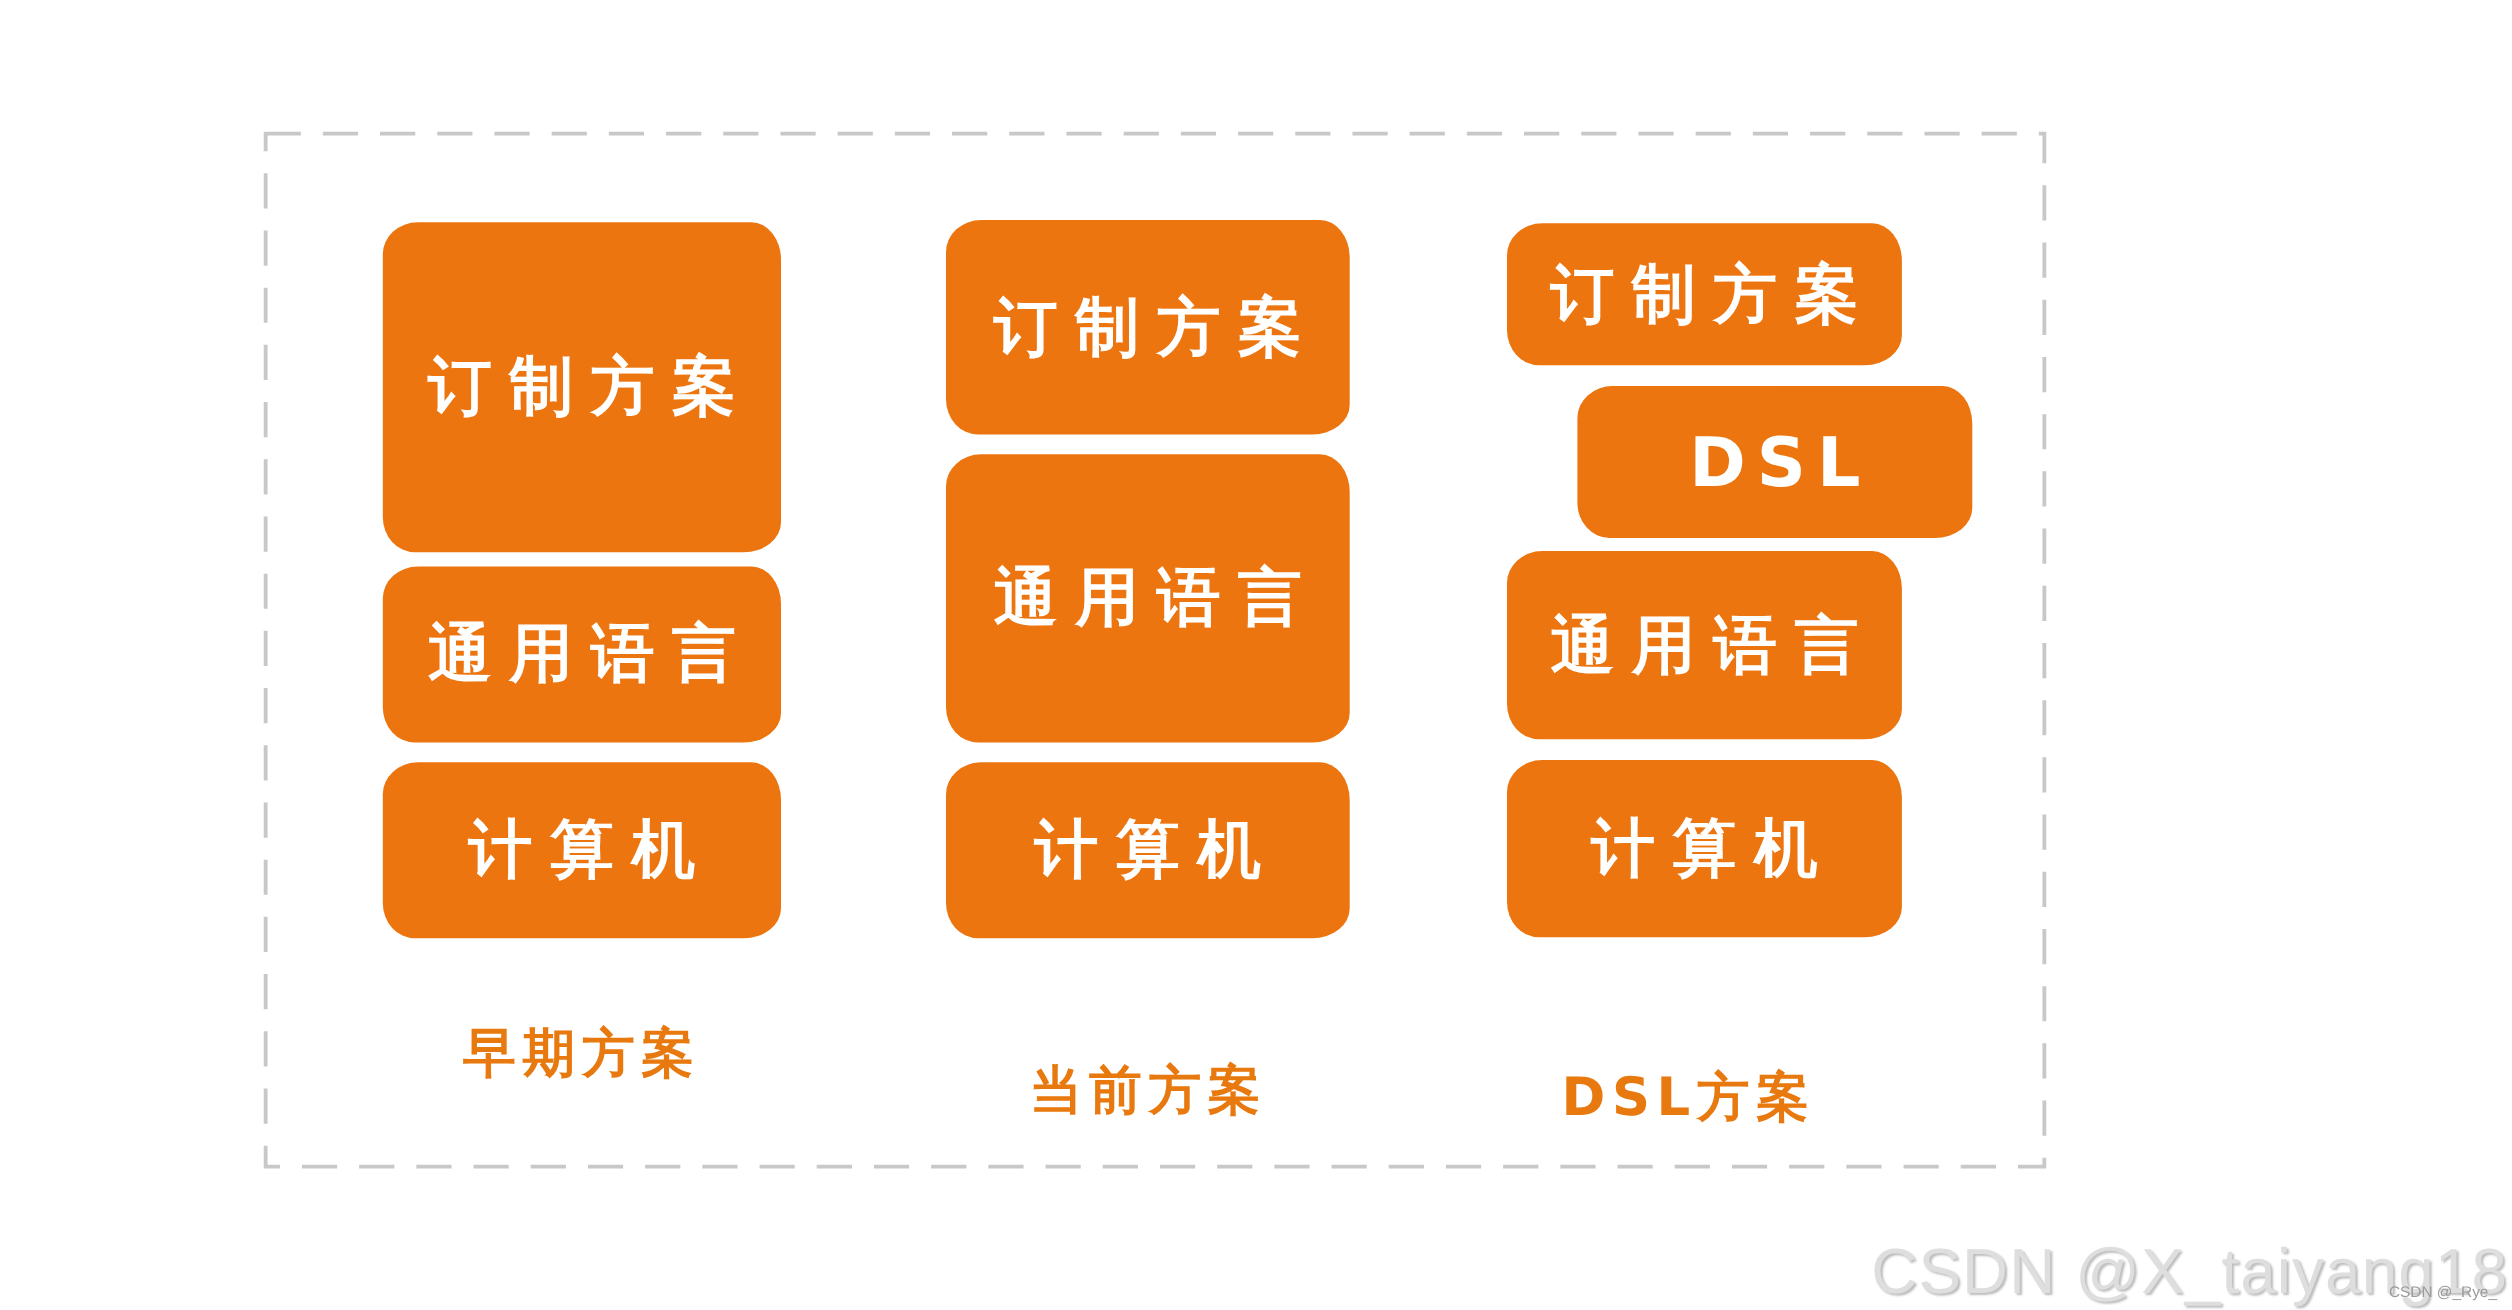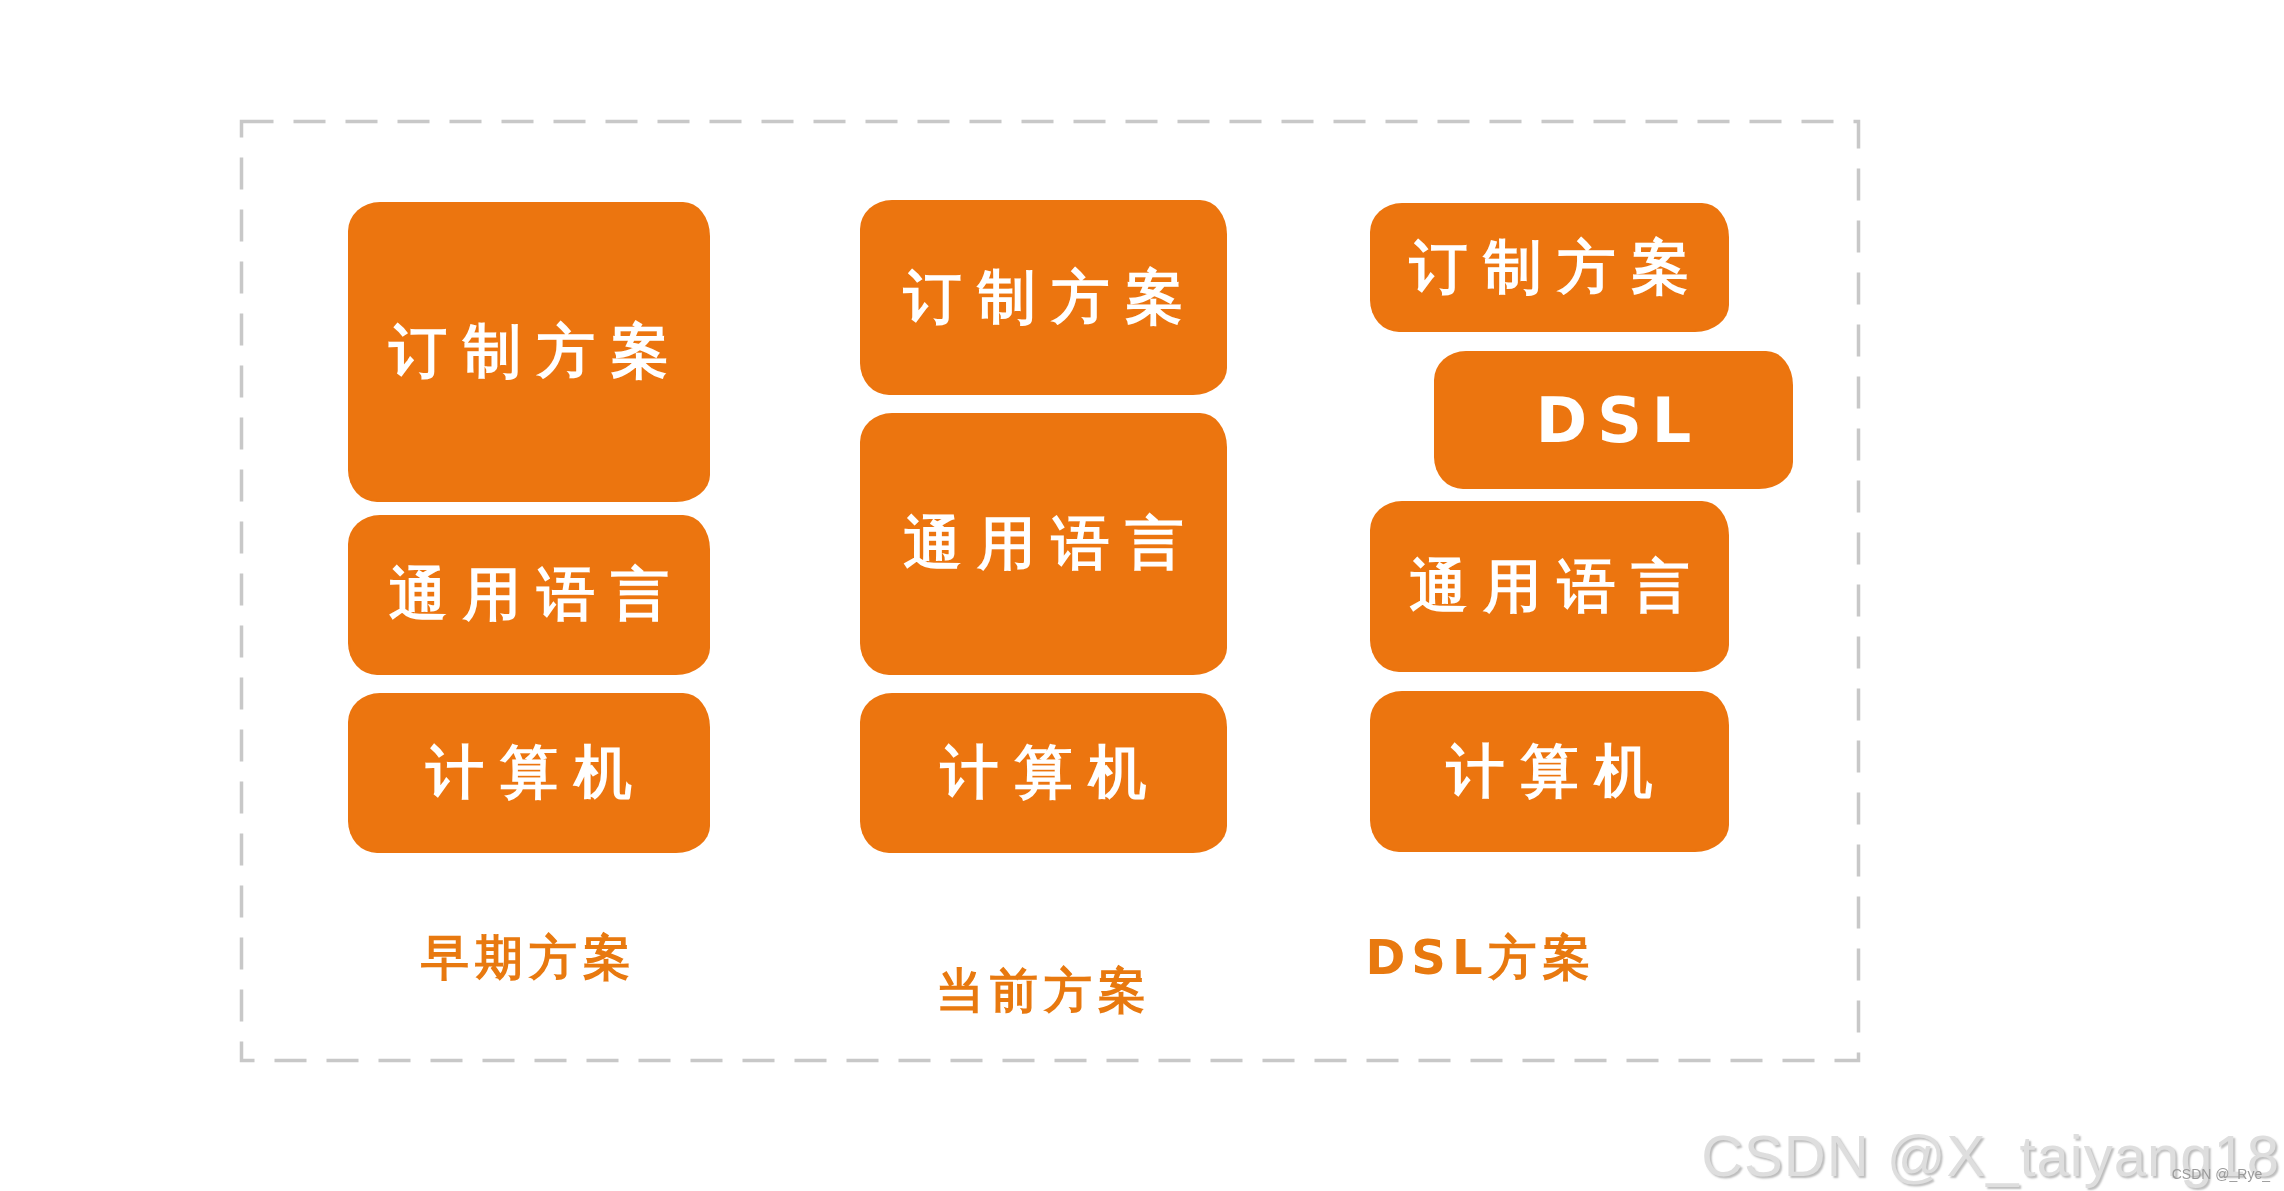--- a/index.html
+++ b/index.html
@@ -65,21 +65,21 @@
     align-items: center;
     justify-content: center;
     color: #E8790F;
     font-size: 48px;
     font-weight: bold;
     letter-spacing: 6px;
     white-space: nowrap;
   }
   .l1 { left: 330px; }
   .l2 { left: 845px; margin-top: 33px; }
-  .l3 { left: 1282px; }
+  .l3 { left: 1336px; margin-top: 40px; }
 
   .wm-primary {
     position: absolute;
     top: 1122px;
     right: 4px;
     font-size: 58px;
     color: #dedede;
     text-shadow: 2px 2px 2px #bdbdbd, -1px -1px 1px #ffffff;
     letter-spacing: 1px;
     white-space: nowrap;

